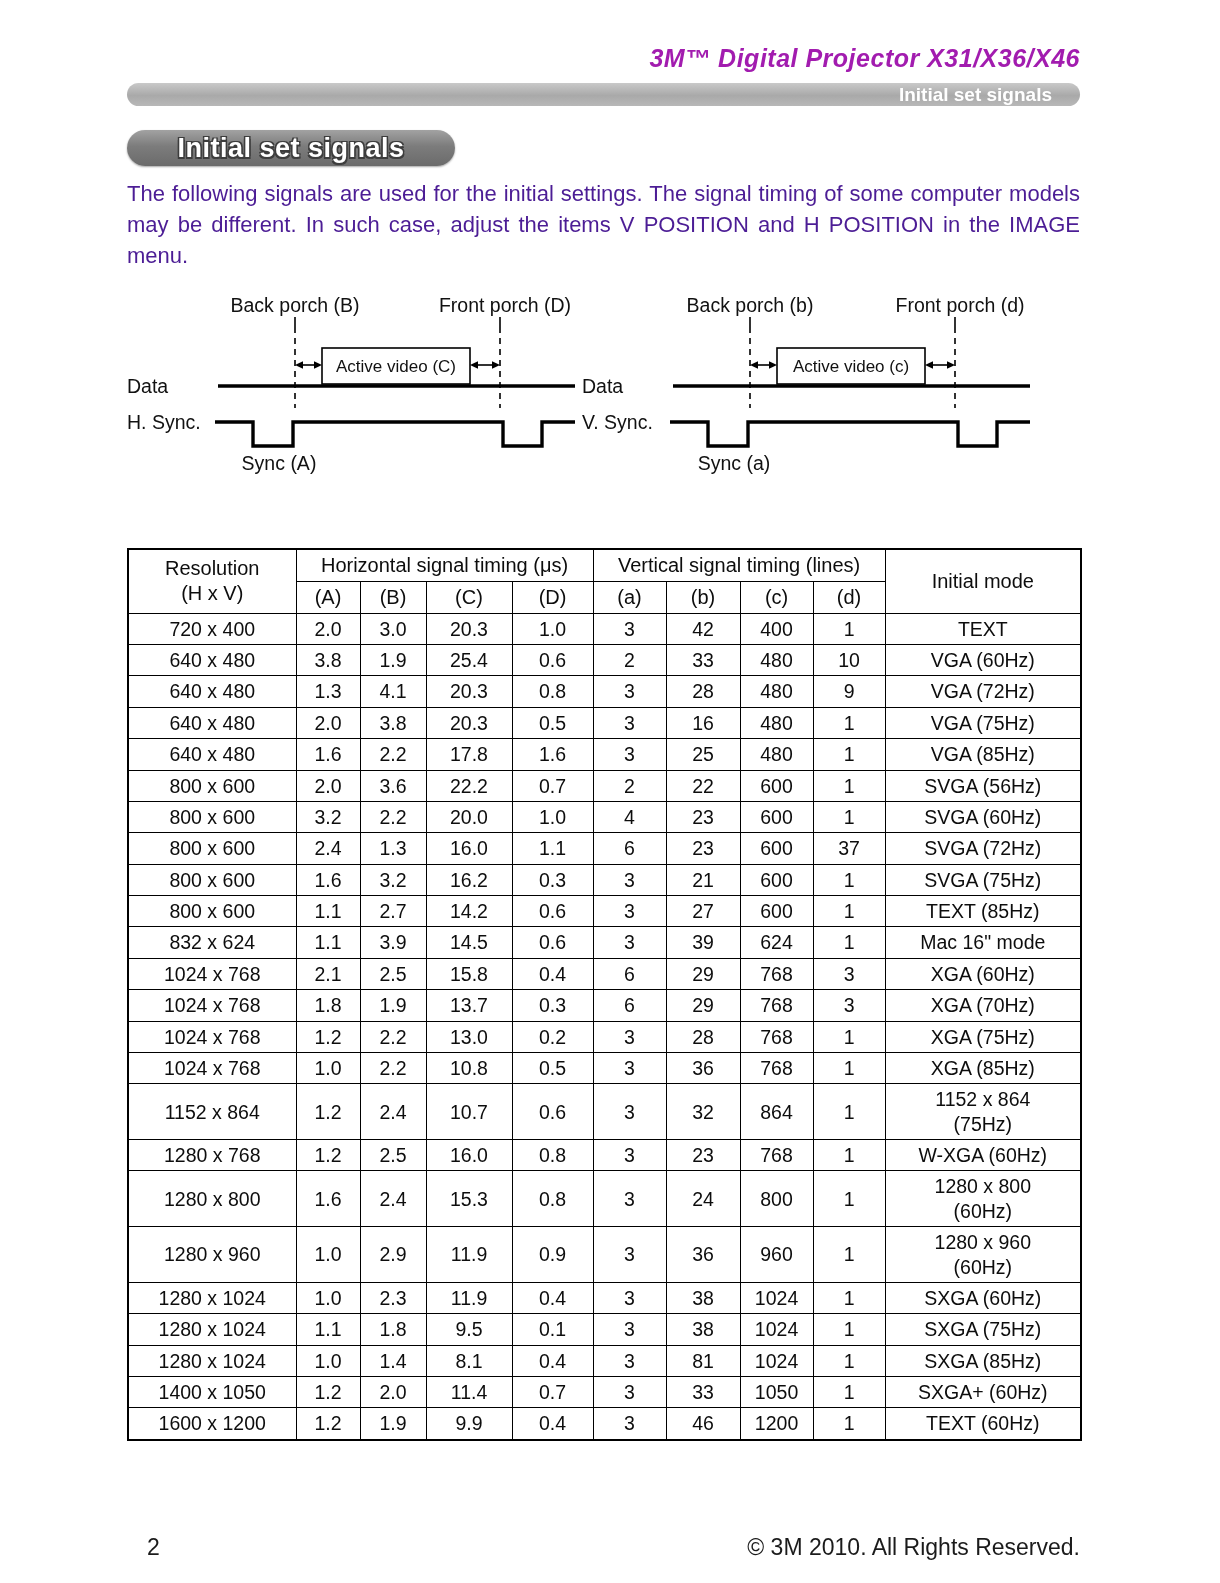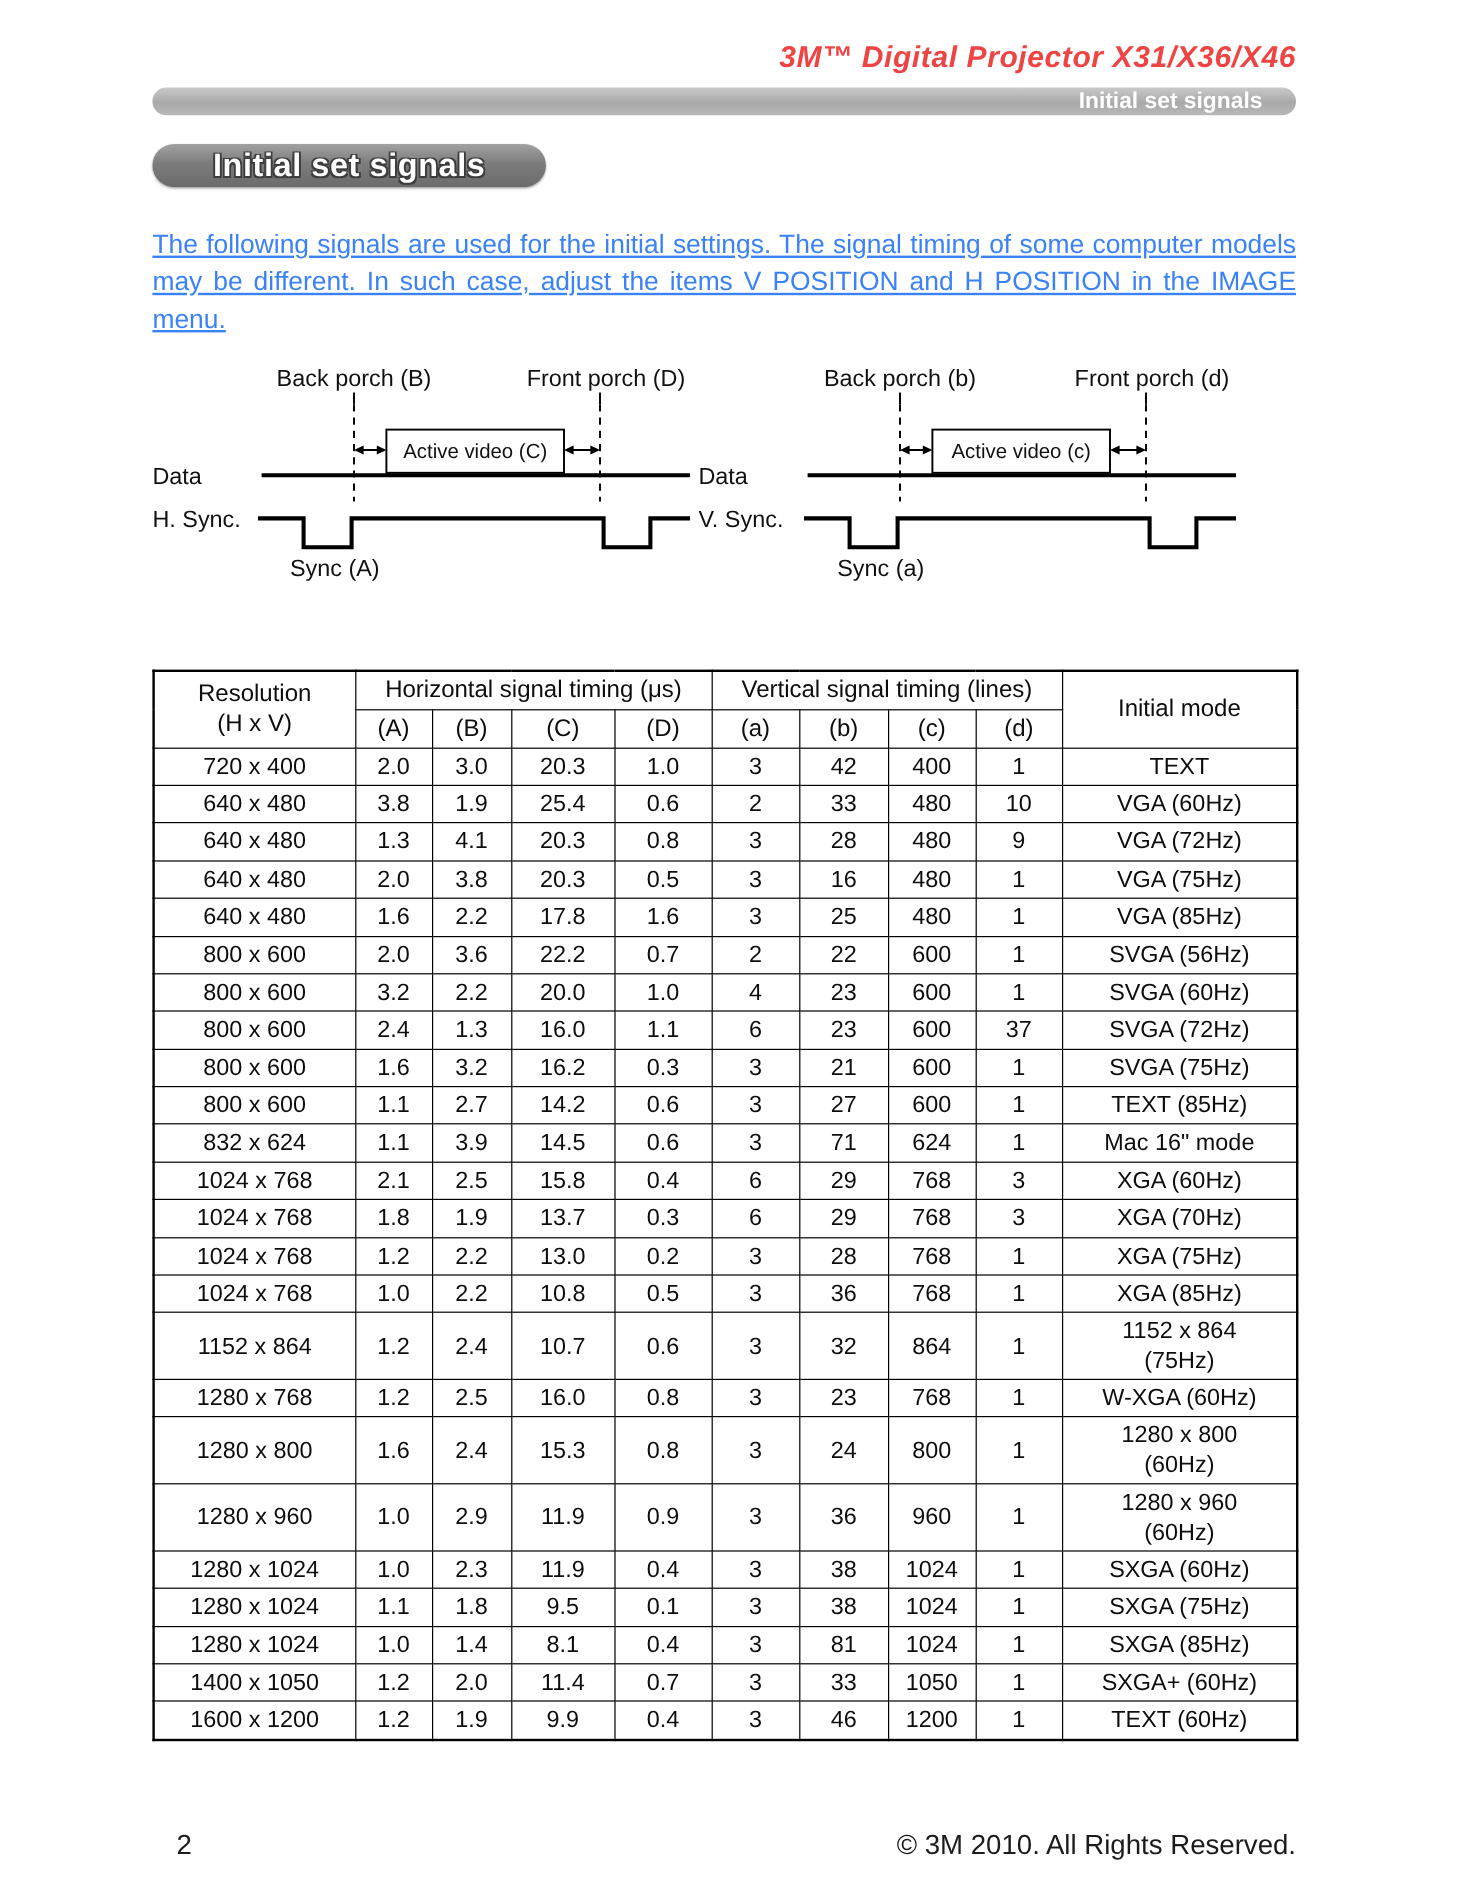--- a/index.html
+++ b/index.html
@@ -5,22 +5,22 @@
   * { margin:0; padding:0; box-sizing:border-box; }
   html,body { background:#ffffff; }
   body {
     width:1220px; height:1583px; position:relative; overflow:hidden;
     font-family:"Liberation Sans", sans-serif; color:#111;
   }
   .page { width:1220px; height:1583px; position:relative; }
   .content { padding:0 140px 0 127px; }
 
   .doc-title {
-    margin:34px 0 10px; text-align:right; font-style:italic;
-    font-size:25px; font-weight:bold; color:#ef4444; letter-spacing:0.5px;
+    margin:44px 0 10px; text-align:right; font-style:italic;
+    font-size:25px; font-weight:bold; color:#a21caf; letter-spacing:0.5px;
   }
   .header-bar {
     height:23px; border-radius:12px;
     background:linear-gradient(180deg,#c9c9c9 0%,#a9a9a9 55%,#b8b8b8 100%);
     display:flex; align-items:center; justify-content:flex-end; padding-right:28px;
   }
   .header-bar span { color:#ffffff; font-weight:bold; font-size:19px; }
 
   .section-badge {
     margin-top:24px; width:328px; height:36px; border-radius:18px;
@@ -28,21 +28,21 @@
     display:flex; align-items:center; justify-content:center;
     box-shadow:0 1px 2px rgba(0,0,0,0.35);
   }
   .section-badge span {
     color:#ffffff; font-weight:bold; font-size:27px; letter-spacing:0.5px;
     text-shadow:-1.5px -1.5px 0 #3d3d3d, 1.5px -1.5px 0 #3d3d3d,
                 -1.5px 1.5px 0 #3d3d3d, 1.5px 1.5px 0 #3d3d3d;
   }
 
   .intro {
-    margin-top:32px; font-size:22px; line-height:1.42; text-align:justify; color:#3b82f6;text-decoration:underline;
+    margin-top:12px; font-size:22px; line-height:1.42; text-align:justify; color:#4c1d95;
   }
 
   .diagrams { margin-top:24px; display:flex; }
   .timing-svg { width:455px; height:182px; display:block; }
   .timing-svg text { font-family:"Liberation Sans", sans-serif; fill:#111; }
   .timing-svg .lbl { font-size:19.5px; }
   .timing-svg .box-lbl { font-size:17px; }
   .timing-svg .wave { fill:none; stroke:#000; stroke-width:3.4; }
   .timing-svg .solid-thin { stroke:#000; stroke-width:1.6; fill:none; }
   .timing-svg .dashed { stroke:#000; stroke-width:1.6; stroke-dasharray:6 5; }
@@ -295,21 +295,21 @@
             <td class="num">1</td>
             <td class="mode">TEXT (85Hz)</td>
           </tr>
           <tr>
             <td class="res">832 x 624</td>
             <td class="num">1.1</td>
             <td class="num">3.9</td>
             <td class="num">14.5</td>
             <td class="num">0.6</td>
             <td class="num">3</td>
-            <td class="num">71</td>
+            <td class="num">39</td>
             <td class="num">624</td>
             <td class="num">1</td>
             <td class="mode">Mac 16" mode</td>
           </tr>
           <tr>
             <td class="res">1024 x 768</td>
             <td class="num">2.1</td>
             <td class="num">2.5</td>
             <td class="num">15.8</td>
             <td class="num">0.4</td>

